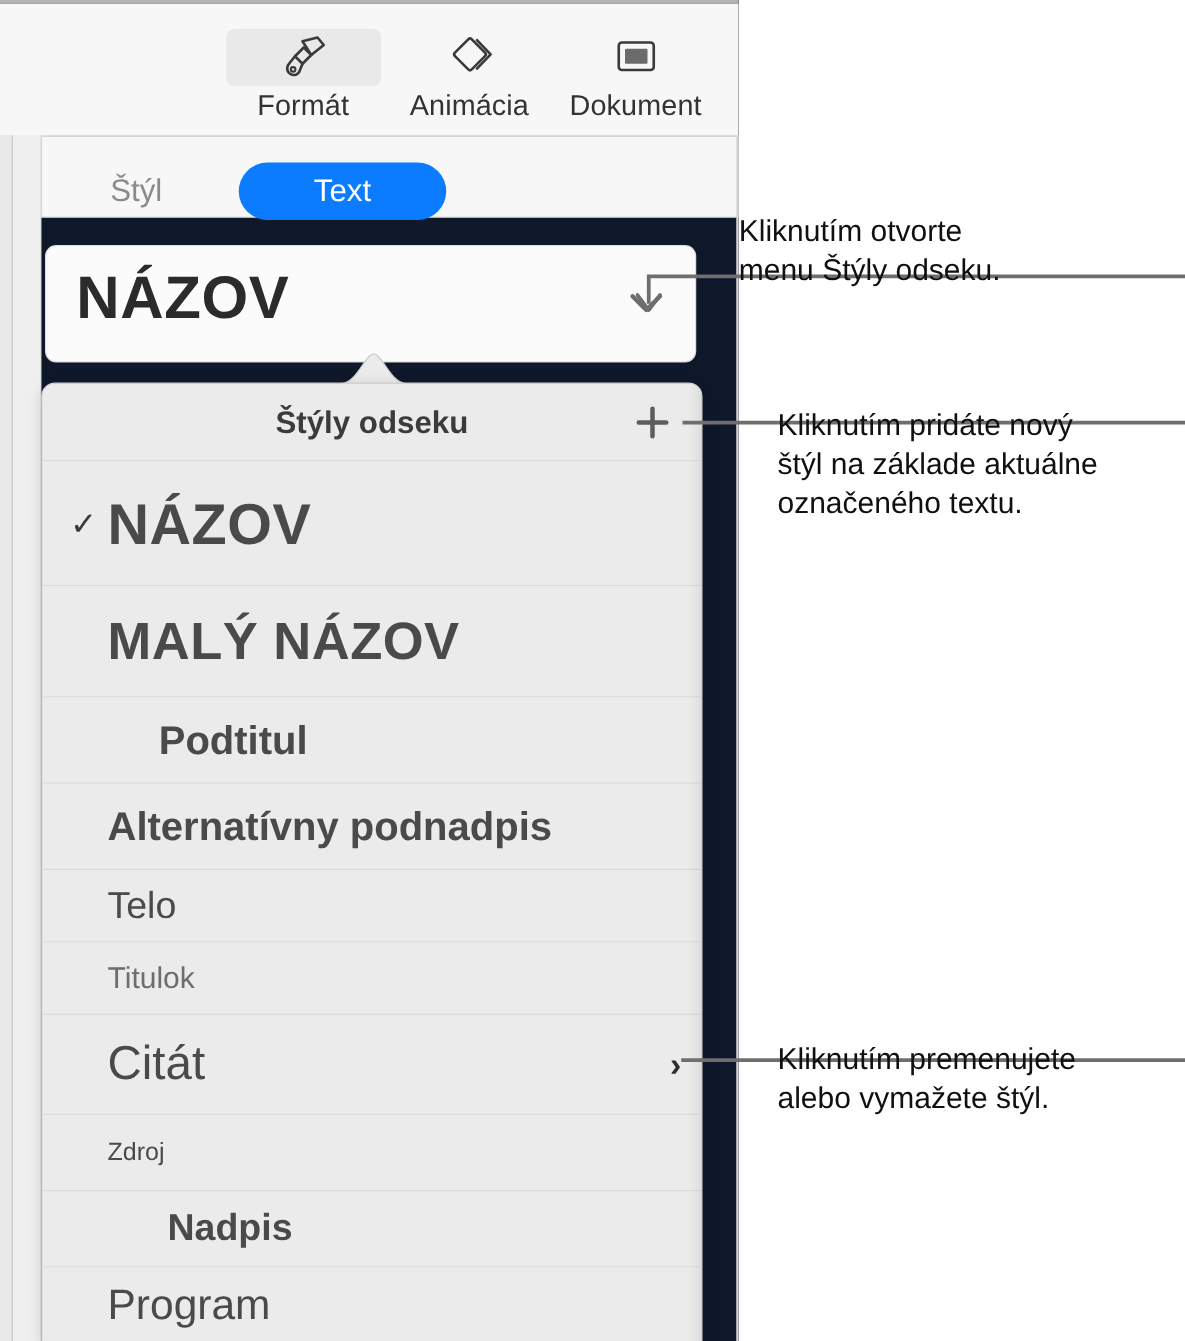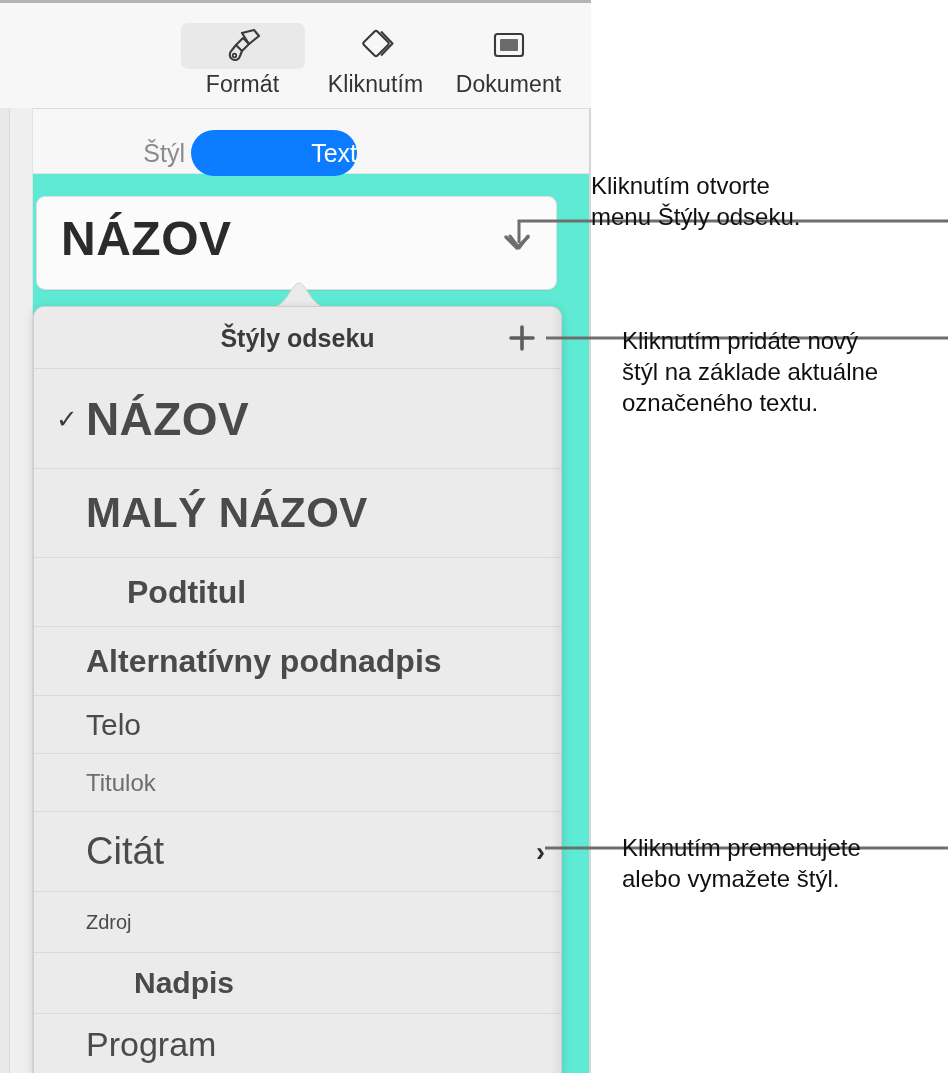--- a/index.html
+++ b/index.html
@@ -16,21 +16,21 @@
     -webkit-font-smoothing: antialiased;
   }
 
   
   #inspector {
     position: absolute;
     left: 0;
     top: 0;
     width: 591px;
     height: 1073px;
-    background: #5eead4;
+    background: #0f172a;
     overflow: hidden;
   }
   
   #inspector .top-rule {
     position: absolute;
     left: 0; top: 0;
     width: 591px; height: 3px;
     background: #b4b4b4;
   }
   
@@ -103,21 +103,21 @@
     width: 558px;
     height: 64px;
     background: #f7f7f7;
     border-bottom: 1px solid #e3e3e3;
     display: flex;
     align-items: center;
   }
   .tab {
     font-size: 25px;
     color: #8b8b8b;
-    text-align: right;
+    text-align: center;
     cursor: default;
     padding: 0;
     margin-top: 24px;
   }
   .tab.t-style { width: 152px; }
   .tab.t-text  {
     width: 166px;
     height: 46px;
     line-height: 46px;
     background: #0b7bff;
@@ -308,21 +308,21 @@
         <div class="tb-label">Formát</div>
       </div>
 
       <div class="tb-item">
         <div class="tb-icon-box">
           <svg width="44" height="38" viewBox="0 0 44 38" fill="none" stroke="#3a3a3a" stroke-width="2.1" stroke-linejoin="round">
             <rect x="12.5" y="7" width="19" height="19" transform="rotate(45 22 16.5)" rx="2"></rect>
             <path d="M27 4.5 L38.5 16.5 L27 28.5"></path>
           </svg>
         </div>
-        <div class="tb-label">Kliknutím</div>
+        <div class="tb-label">Animácia</div>
       </div>
 
       <div class="tb-item">
         <div class="tb-icon-box">
           <svg width="40" height="34" viewBox="0 0 40 34" fill="none" stroke="#3a3a3a" stroke-width="2.1">
             <rect x="6" y="5" width="28" height="22" rx="2.5"></rect>
             <rect x="11" y="10" width="18" height="12" rx="1" fill="#6b6b6b" stroke="none"></rect>
           </svg>
         </div>
         <div class="tb-label">Dokument</div>

